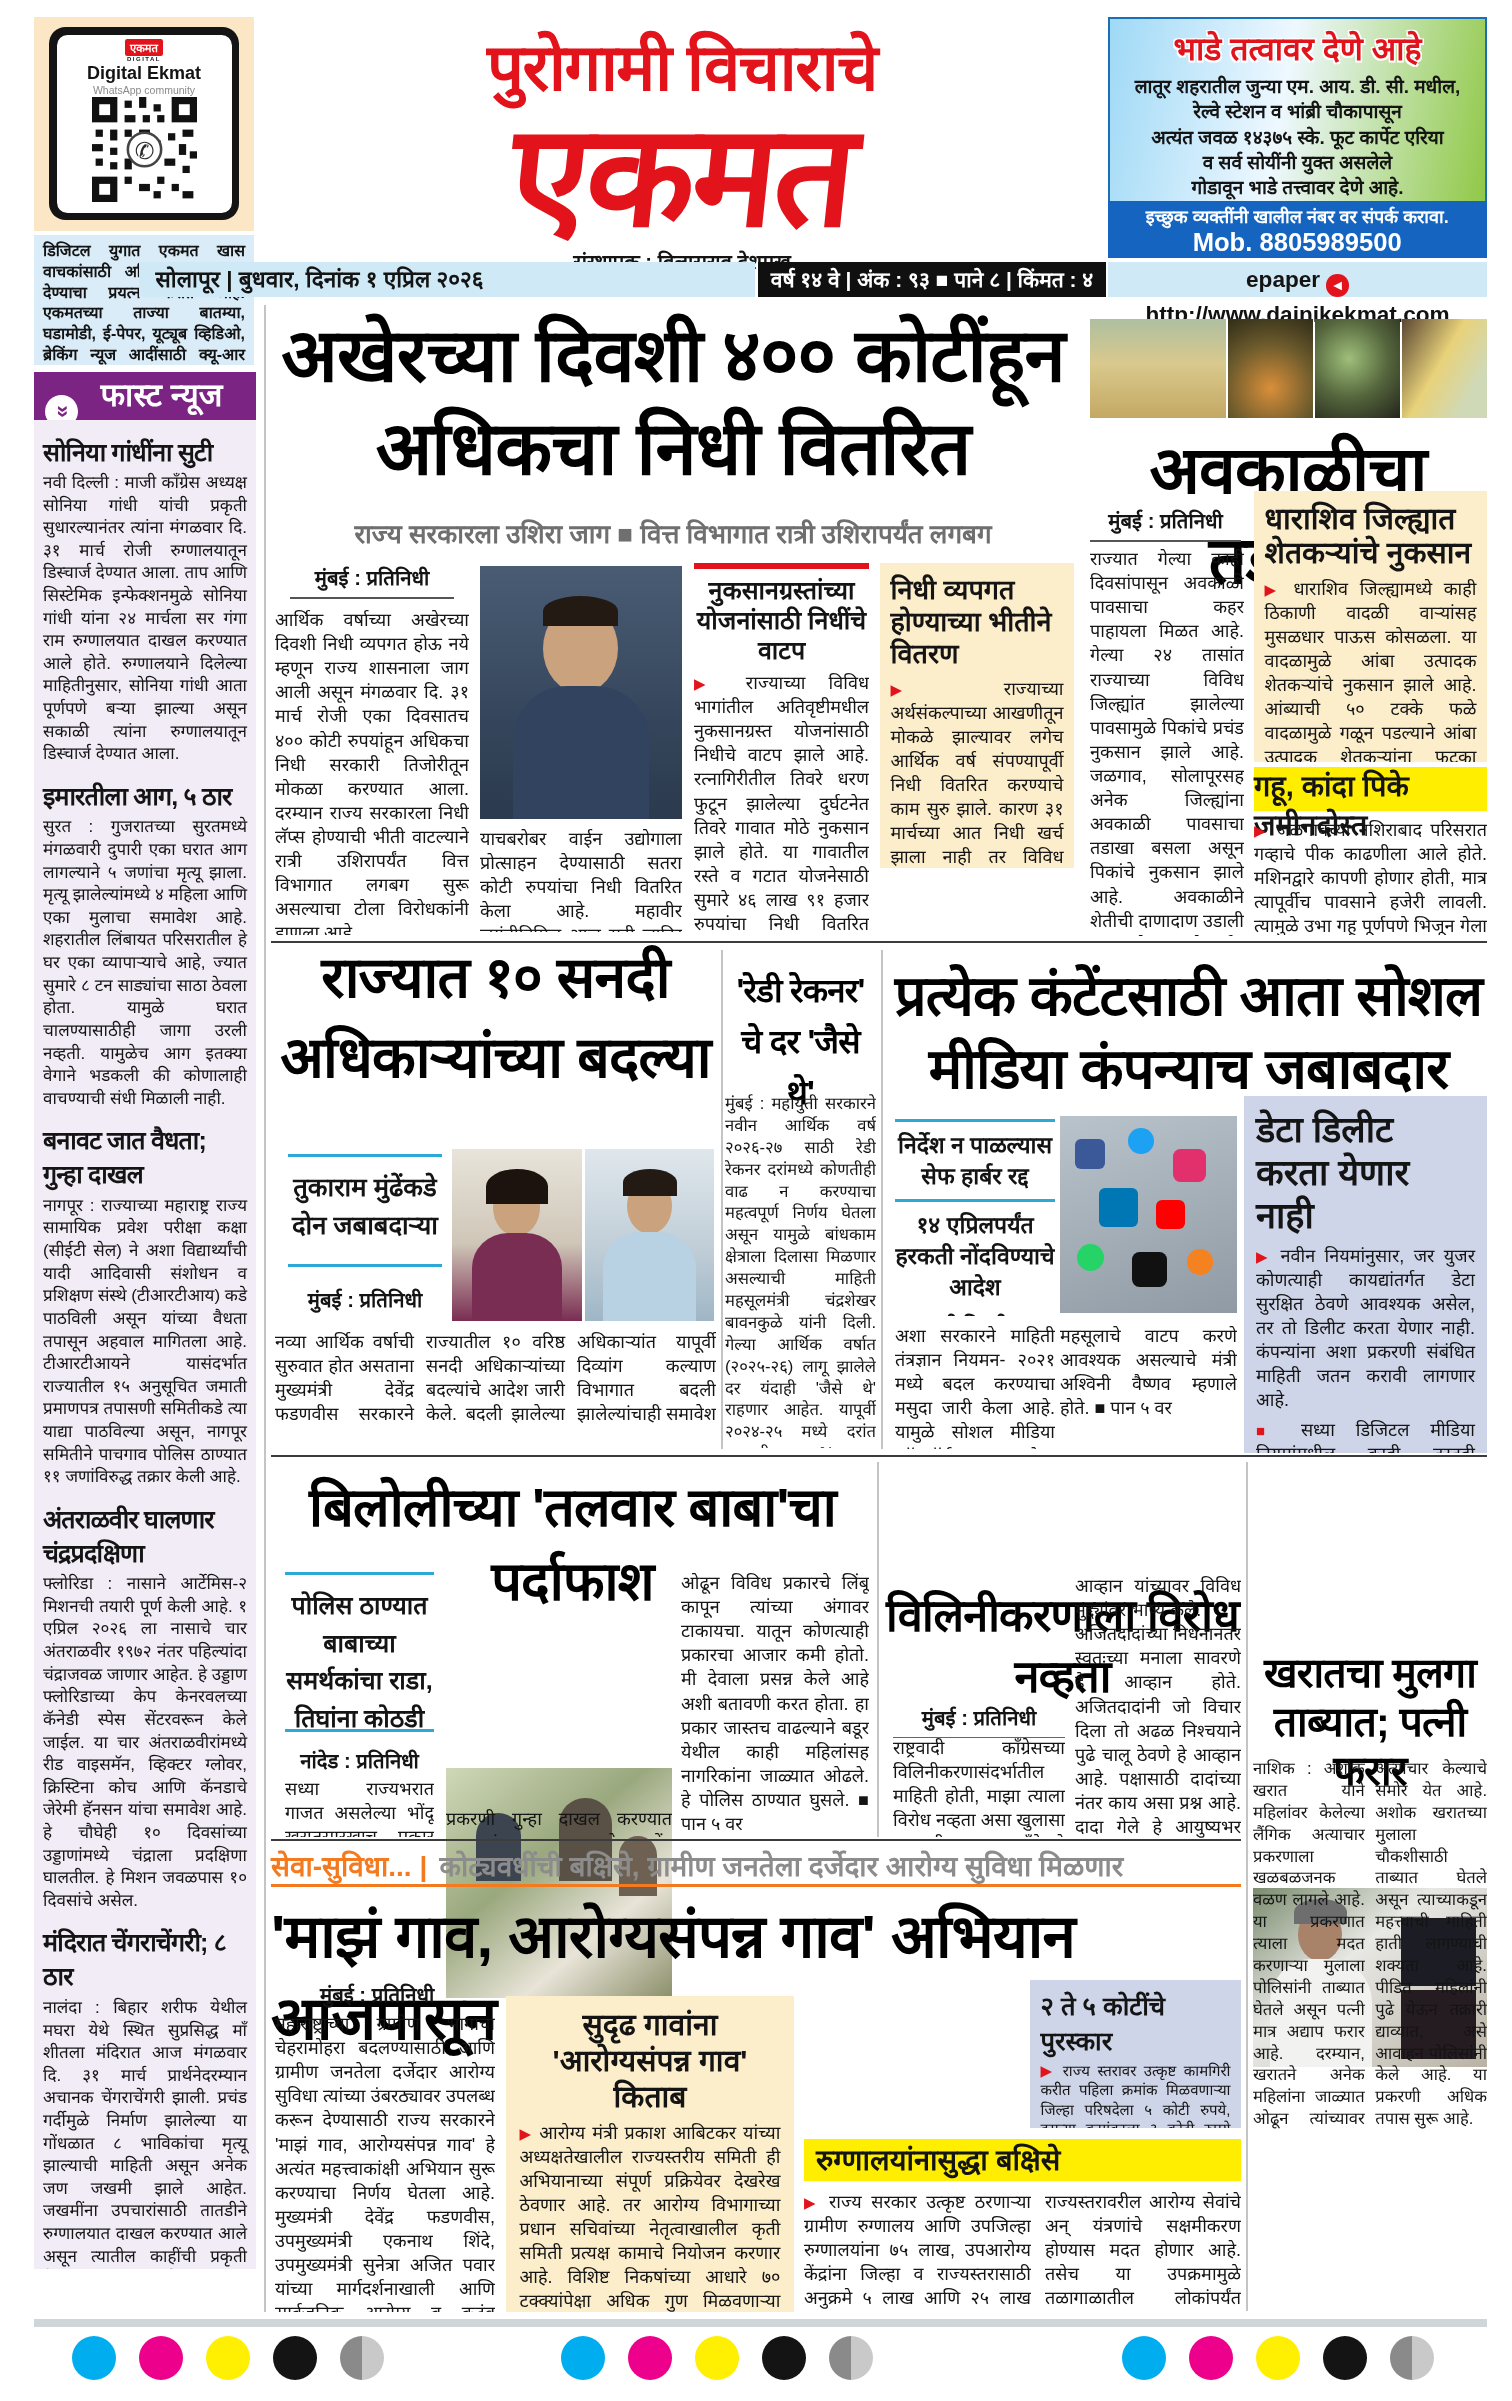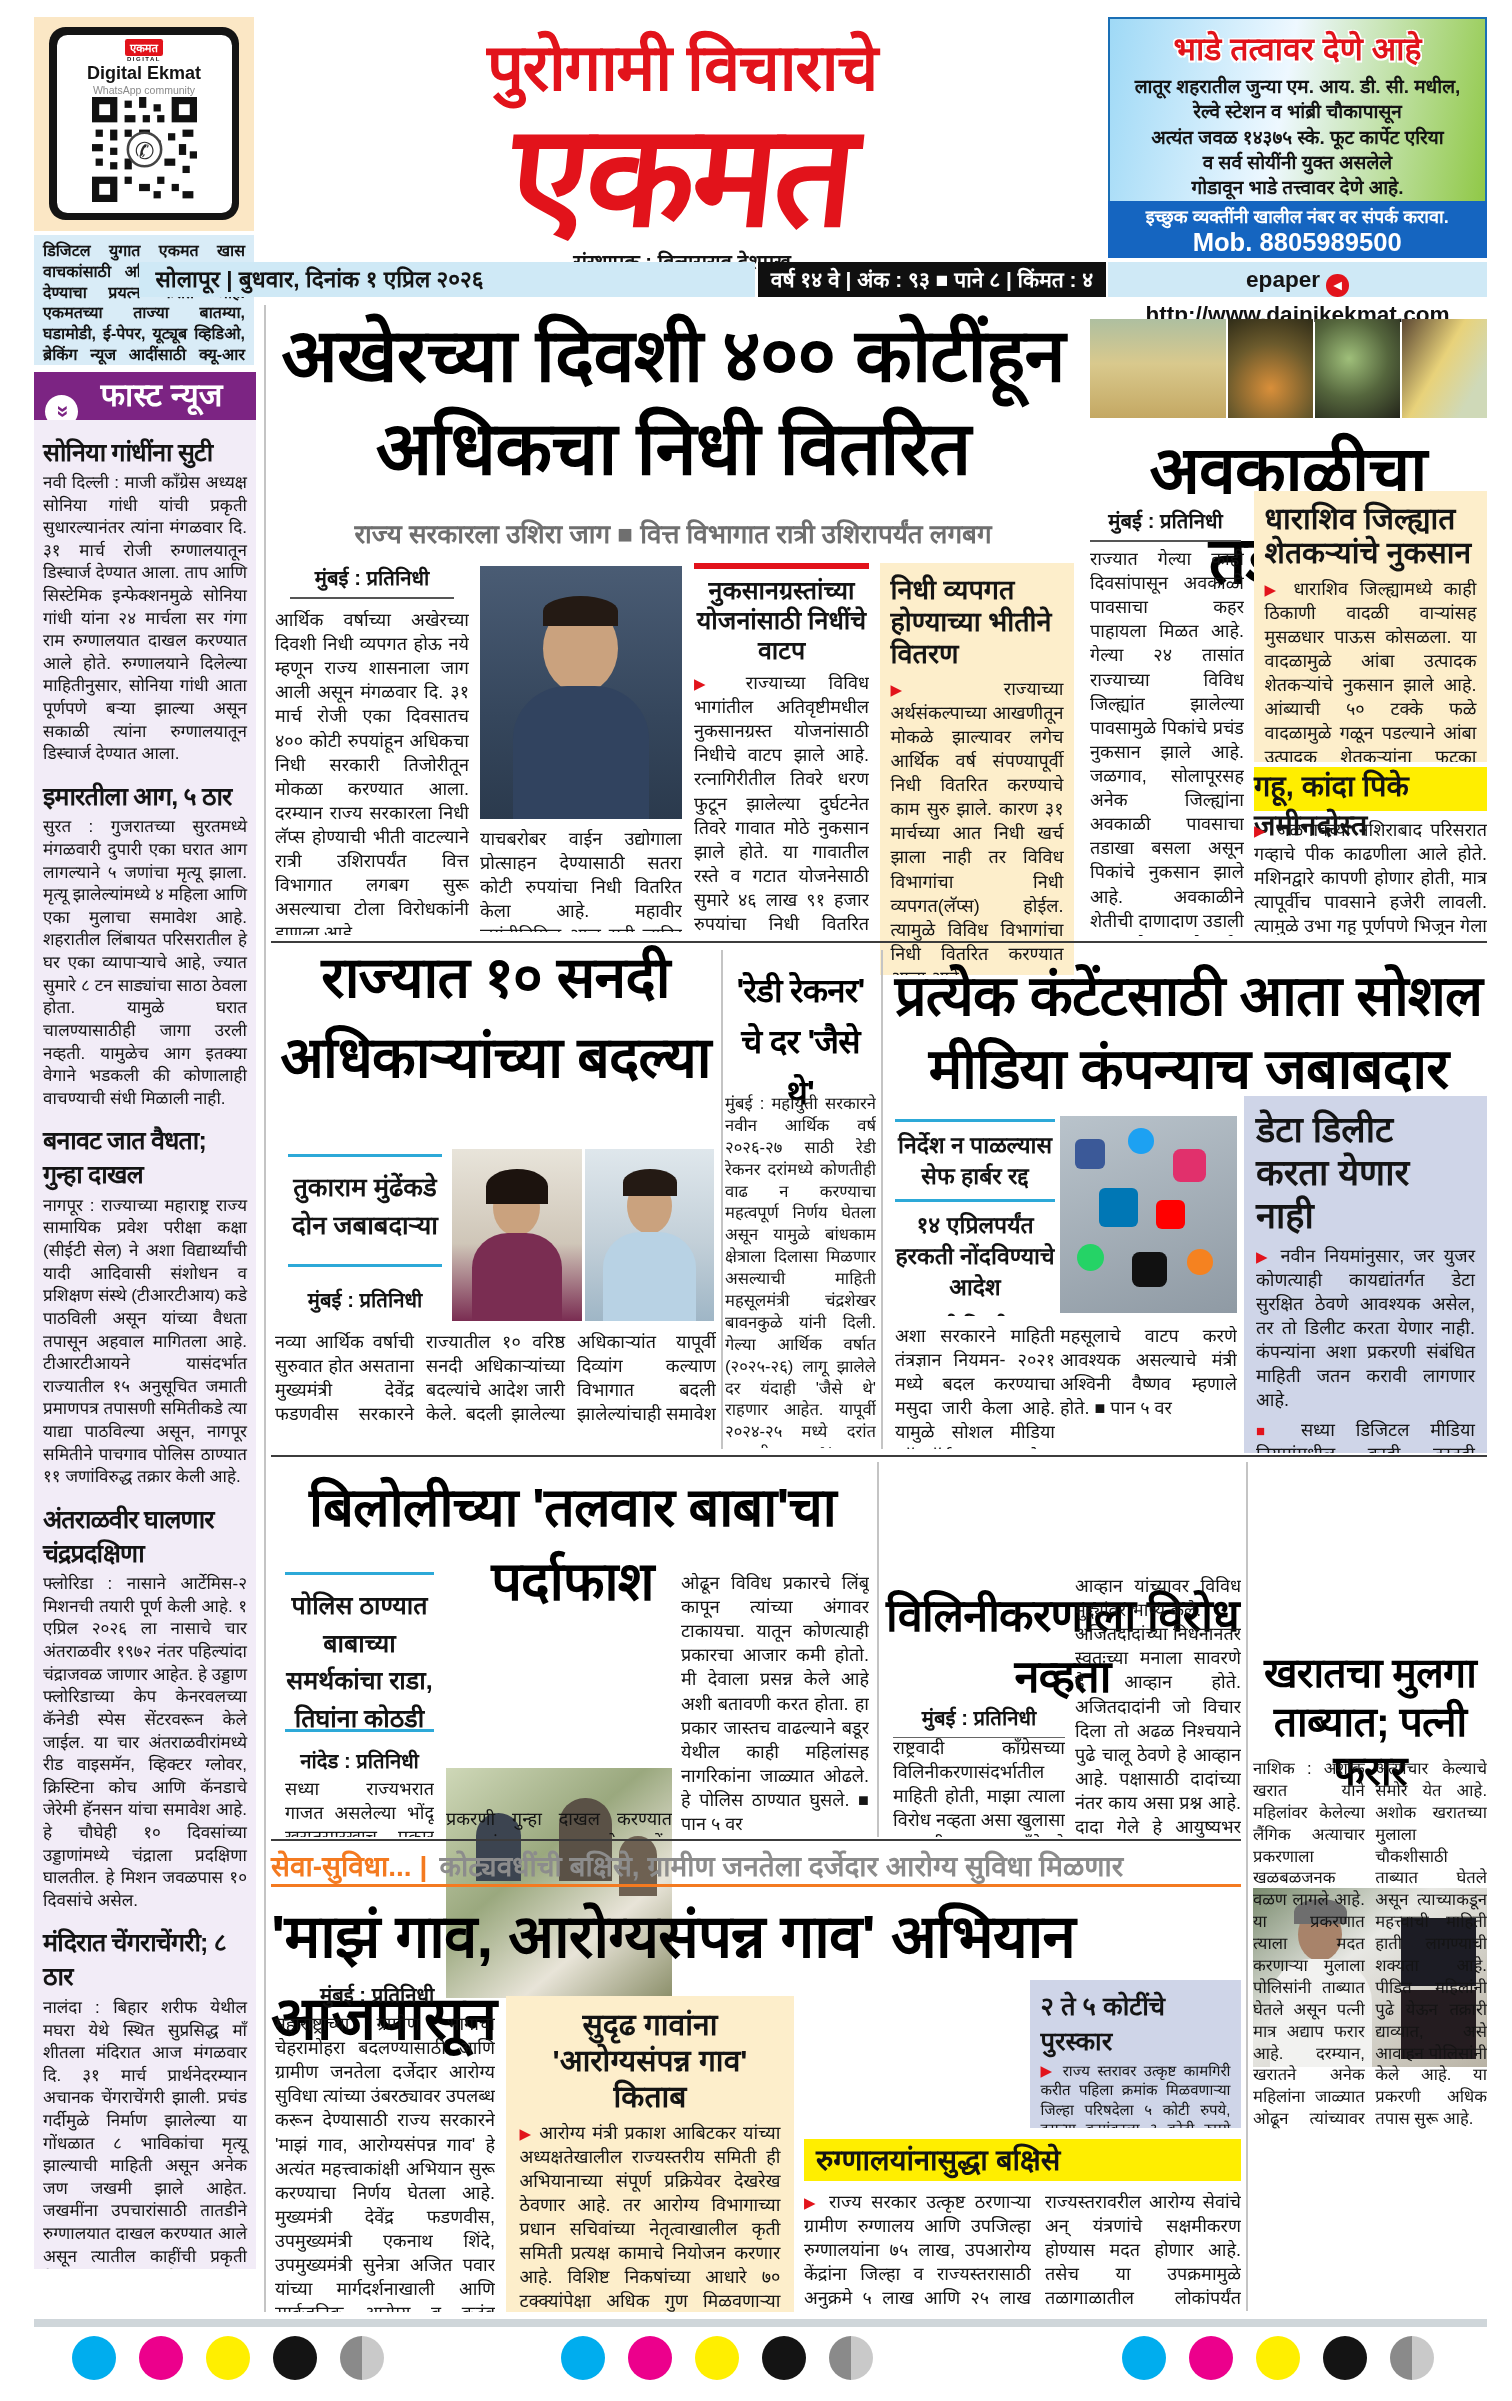--- a/index.html
+++ b/index.html
@@ -173,21 +173,21 @@
     <p class="bodytxt just clip" style="height:105px;margin-top:7.5px;">याचबरोबर वाईन उद्योगाला प्रोत्साहन देण्यासाठी सतरा कोटी रुपयांचा निधी वितरित केला आहे. महावीर जयंतीनिमित्त आज सुटी जाहिर करण्यात आली असली तरी आर्थिक कामकाज सुरु आहे. त्यामध्ये हातमाग सहकारी</p>
   </div>
 
   <div class="abs clip" style="left:694px;top:563px;width:175px;height:372px;">
     <div style="height:6px;background:#e2131b;margin-bottom:6px;"></div>
     <h4 class="ctr" style="font-size:25px;font-weight:900;line-height:1.2;">नुकसानग्रस्तांच्या योजनांसाठी निधींचे वाटप</h4>
     <p class="bodytxt just" style="margin-top:6px;"><span class="tri">▶ </span><span>राज्याच्या विविध भागांतील अतिवृष्टीमधील नुकसानग्रस्त योजनांसाठी निधीचे वाटप झाले आहे. रत्नागिरीतील तिवरे धरण फुटून झालेल्या दुर्घटनेत तिवरे गावात मोठे नुकसान झाले होते. या गावातील रस्ते व गटात योजनेसाठी सुमारे ४६ लाख ९१ हजार रुपयांचा निधी वितरित आहे.</span></p>
 
   </div>
 
-  <div class="abs clip" style="left:880px;top:563px;width:194px;height:412px;">
+  <div class="abs clip" style="left:880px;top:563px;width:194px;height:305px;">
     <div class="cream" style="padding:10.5px;">
       <h4 style="font-size:27px;font-weight:900;line-height:1.2;">निधी व्यपगत होण्याच्या भीतीने वितरण</h4>
       <p class="bodytxt just" style="margin-top:6px;"><span class="tri">▶ </span><span>राज्याच्या अर्थसंकल्पाच्या आखणीतून मोकळे झाल्यावर लगेच आर्थिक वर्ष संपण्यापूर्वी निधी वितरित करण्याचे काम सुरु झाले. कारण ३१ मार्चच्या आत निधी खर्च झाला नाही तर विविध विभागांचा निधी व्यपगत(लॅप्स) होईल. त्यामुळे विविध विभागांचा निधी वितरित करण्यात आला आहे.</span></p>
     </div>
 
   </div>
 
   <div class="abs" style="left:1090px;top:319px;width:397px;height:99px;display:flex;gap:2.3px;">
     <div class="photo" style="flex:1.6;background:linear-gradient(180deg,#aebfa0 0%,#d9c98d 45%,#c4a863 100%);"></div>
     <div class="photo" style="flex:1;background:radial-gradient(circle at 50% 70%,#d98f3a 0%,#6b5a2c 55%,#2f2c18 100%);"></div>

